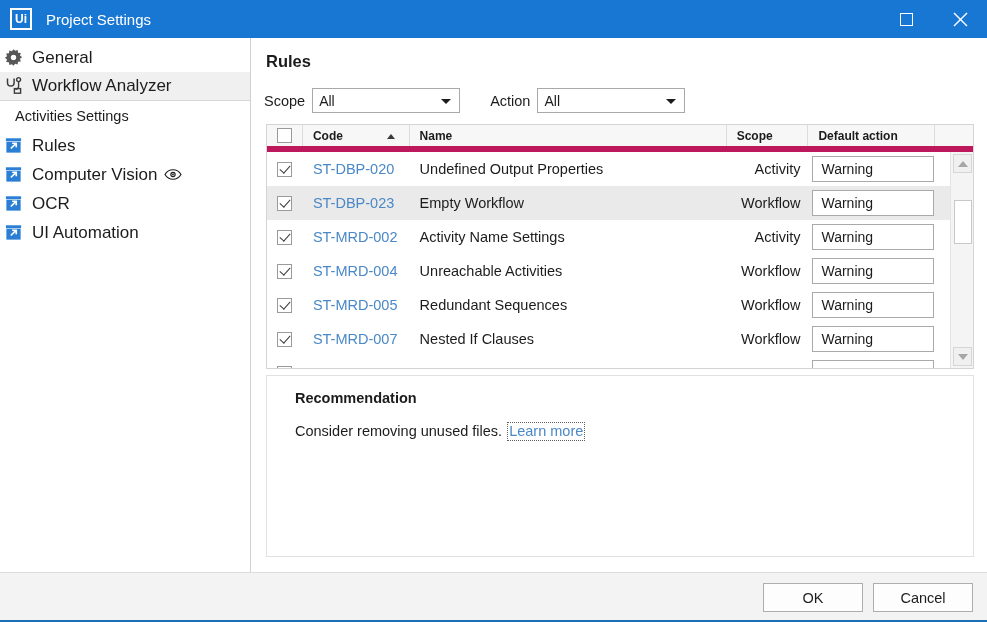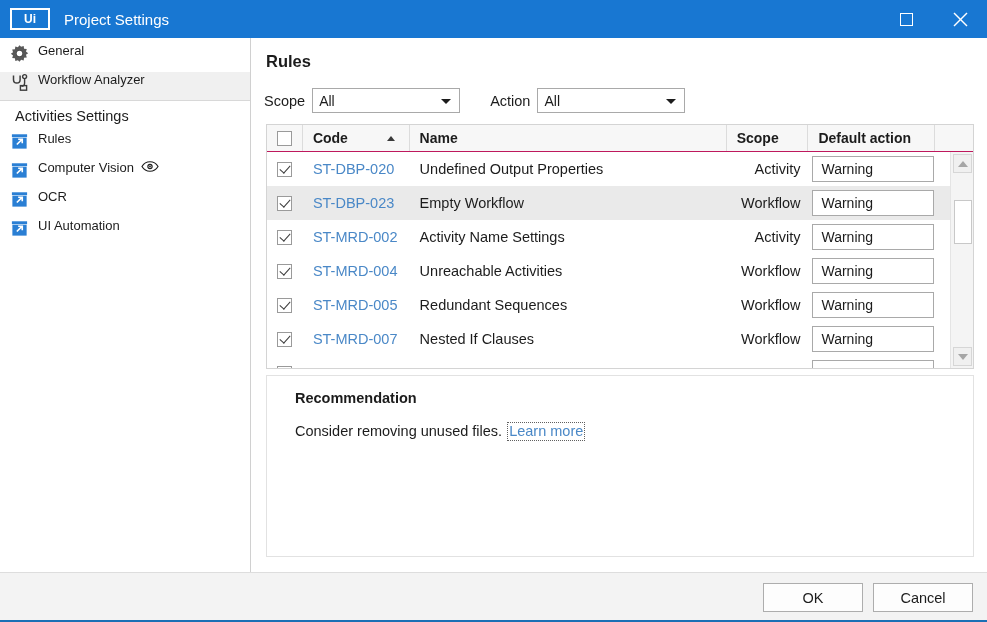--- a/index.html
+++ b/index.html
@@ -21,21 +21,21 @@
   }
 
   
   #titlebar {
     position: absolute; left: 0; top: 0;
     width: 987px; height: 38px;
     background: #1877d2;
     display: flex; align-items: center;
   }
   #app-icon {
-    width: 40px; height: 22px;
+    width: 22px; height: 22px;
     margin-left: 10px;
     border: 2px solid #ffffff;
     color: #ffffff;
     font-size: 12px; font-weight: bold;
     display: flex; align-items: center; justify-content: center;
     line-height: 1;
   }
   #title-text {
     margin-left: 14px;
     color: #ffffff;
@@ -56,23 +56,23 @@
   
   #sidebar {
     position: absolute; left: 0; top: 38px;
     width: 251px; height: 534px;
     background: #ffffff;
     border-right: 1px solid #d0d0d0;
     padding-top: 5px;
   }
   .nav-item {
     height: 29px;
-    display: flex; align-items: flex-start;
-    padding-left: 9px;
-    font-size: 13px;
+    display: flex; align-items: center;
+    padding-left: 3px;
+    font-size: 17px;
     color: #1c1c1c;
     white-space: nowrap;
   }
   .nav-item.selected {
     background: #f0f0f0;
     border-bottom: 1px solid #d8d8d8;
   }
   .nav-icon {
     width: 21px; height: 21px;
     margin-right: 8px;
@@ -132,22 +132,22 @@
     position: absolute; left: 14px; top: 86px;
     width: 708px; height: 245px;
     border: 1px solid #d4d4d4;
     background: #ffffff;
     overflow: hidden;
   }
   #thead {
     display: flex;
     height: 27px;
     background: #f7f7f7;
-    border-bottom: 1px solid #be185d;
-    font-size: 14px; font-weight: bold; color: #1c1c1c;
+    border-bottom: 6px solid #be185d;
+    font-size: 12px; font-weight: bold; color: #1c1c1c;
   }
   .th {
     display: flex; align-items: center;
     border-right: 1px solid #dcdcdc;
     padding-left: 10px;
     height: 100%;
     position: relative;
   }
   .th.c-check { width: 36px; padding-left: 0; justify-content: center; }
   .th.c-code  { width: 107px; }

